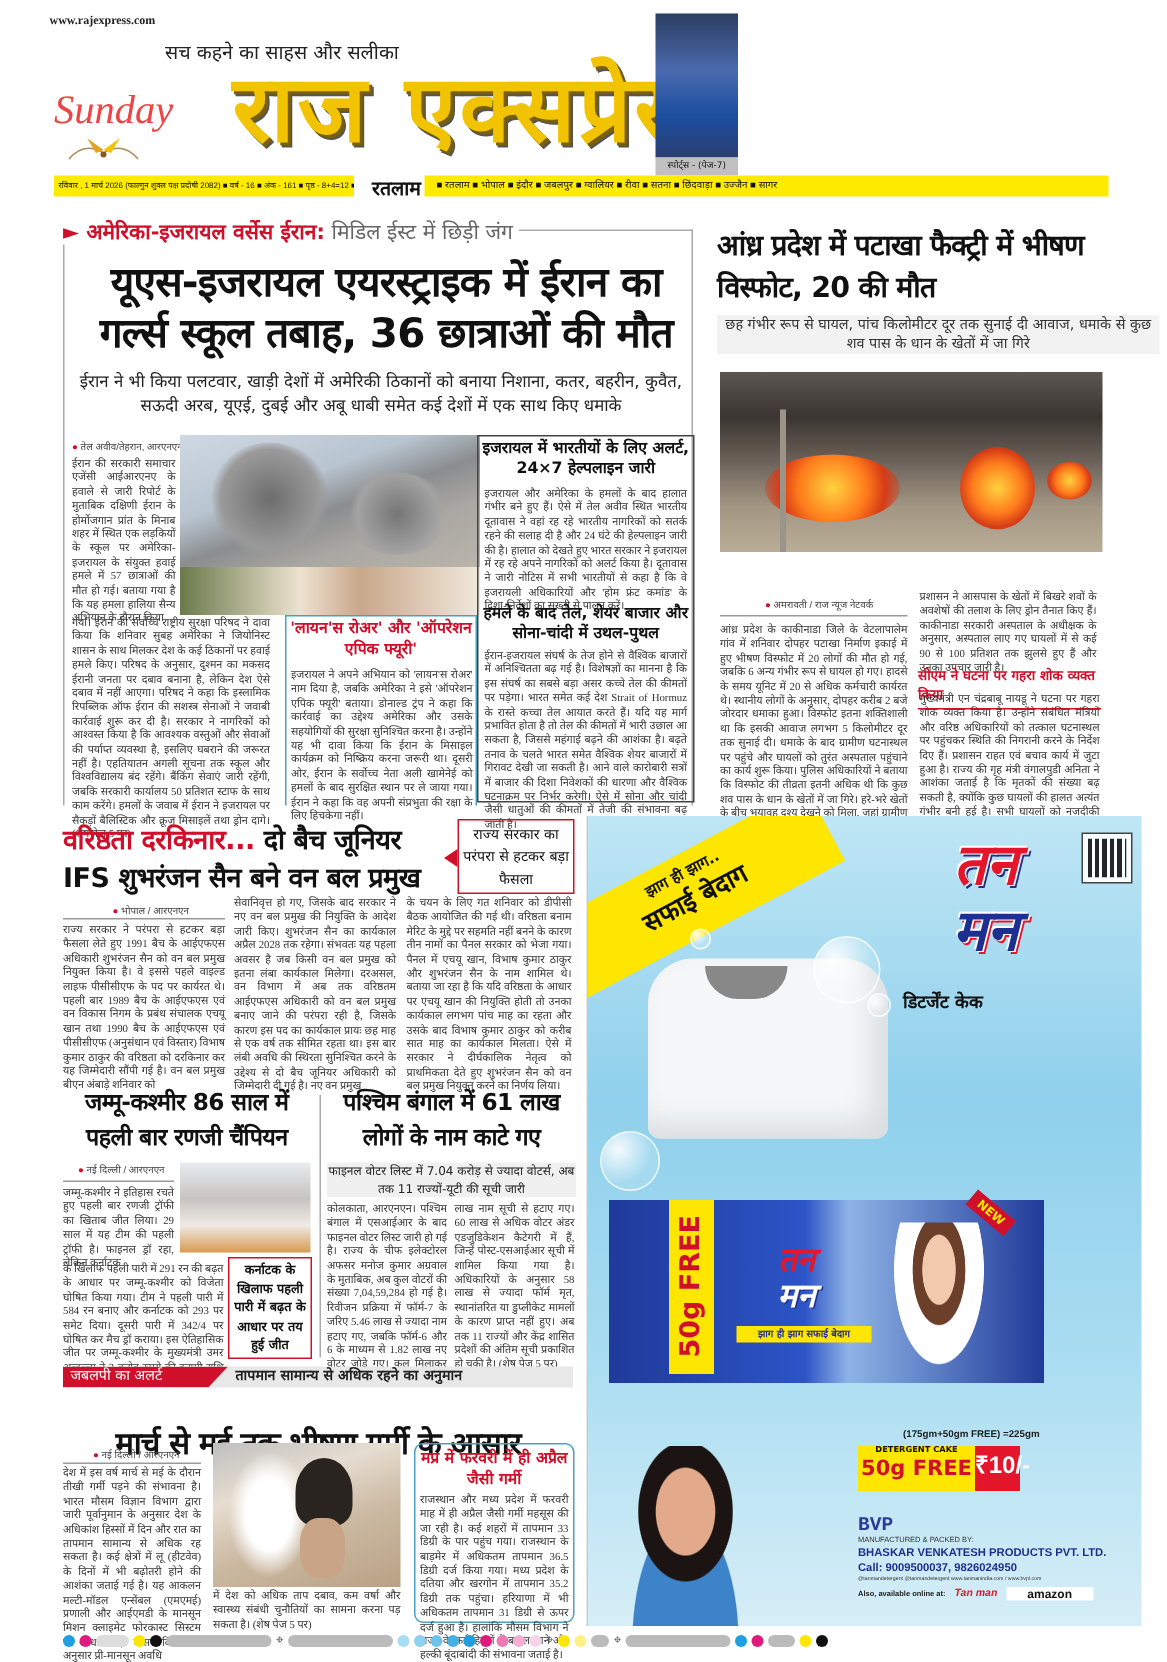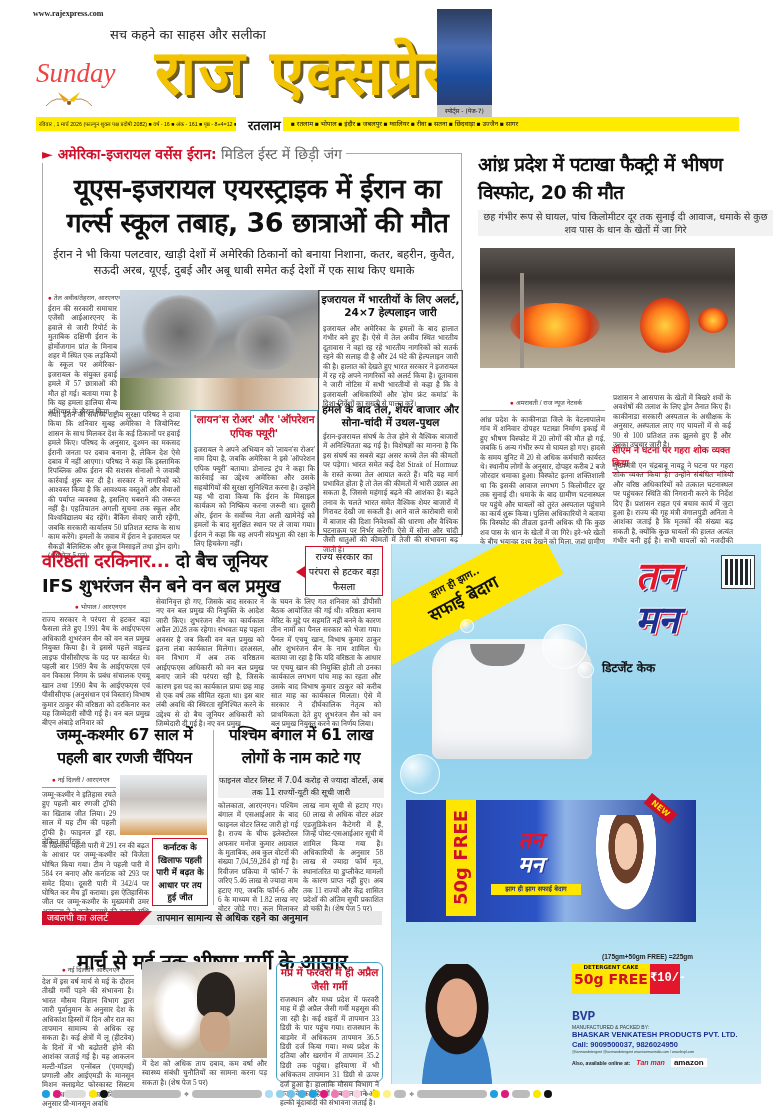--- a/index.html
+++ b/index.html
@@ -114,29 +114,29 @@
   #ad-pack-brand { position: absolute; left: 90px; top: 228px; font-family: "DejaVu Serif", serif; font-weight: bold; font-style: italic; font-size: 22px; line-height: 24px; text-align: center; width: 70px; }
   #ad-pack-tag { position: absolute; left: 85px; top: 284px; width: 90px; height: 11px; background: #ffe600; font-size: 6.5px; line-height: 11px; text-align: center; font-weight: bold; color: #1d2f8f; font-family: "DejaVu Sans", sans-serif; }
   #ad-pack-girl { position: absolute; left: 185px; top: 215px; width: 70px; height: 105px; background: radial-gradient(ellipse at 50% 30%, #f3c9ad 0 22%, #6b3f2a 23% 35%, #ffffff 36% 60%, rgba(255,255,255,0) 61%); }
   #ad-pack-new { position: absolute; left: 238px; top: 202px; background: #d0102a; color: #ffe600; font-size: 8px; font-weight: bold; padding: 2px 6px; transform: rotate(40deg); font-family: "DejaVu Sans", sans-serif; }
   #ad-weight { position: absolute; left: 210px; top: 409px; font-size: 6.5px; font-weight: bold; color: #222; font-family: "Liberation Sans", sans-serif; }
   #ad-woman { position: absolute; left: 10px; top: 420px; width: 110px; height: 125px; background: radial-gradient(ellipse at 50% 35%, #e2a98a 0 25%, #1b1413 26% 40%, rgba(0,0,0,0) 41%), radial-gradient(ellipse at 50% 105%, #3c83c9 0 45%, rgba(0,0,0,0) 46%); }
   #ad-offer { position: absolute; left: 180px; top: 420px; width: 110px; height: 30px; }
   #ad-offer-y { position: absolute; left: 0; top: 0; width: 78px; height: 30px; background: #ffe600; text-align: center; font-family: "DejaVu Sans", sans-serif; font-weight: bold; color: #d0102a; }
   #ad-offer-y .l1 { font-size: 5.5px; color: #111; }
   #ad-offer-y .l2 { font-size: 14px; line-height: 18px; }
-  #ad-offer-r { position: absolute; left: 78px; top: 0; width: 30px; height: 30px; background: #e3162b; color: #fff; font-size: 12px; font-weight: bold; text-align: center; line-height: 28px; font-family: Liberation Mono, monospace; }
+  #ad-offer-r { position: absolute; left: 78px; top: 0; width: 30px; height: 30px; background: #e3162b; color: #fff; font-size: 16px; font-weight: bold; text-align: center; line-height: 28px; font-family: Liberation Sans, sans-serif; }
   #ad-mfr { position: absolute; left: 180px; top: 465px; width: 175px; font-family: "Liberation Sans", sans-serif; color: #1d2f8f; }
   #ad-bvp { font-size: 13px; font-family: Liberation Mono, monospace; font-weight: bold; color: #2b3b99; }
   #ad-mfr-label { font-size: 5px; color: #333; }
   #ad-company { font-size: 7.5px; font-weight: bold; }
   #ad-call { font-size: 7.5px; font-weight: bold; margin-top: 1px; }
   #ad-social { font-size: 3.5px; color: #333; margin-top: 1px; }
   #ad-online { font-size: 5px; color: #222; margin-top: 4px; font-weight: bold; display: flex; align-items: center; gap: 6px; }
-  #ad-amazon { font-size: 8px; font-weight: bold; color: #111; background: #fff; padding: 0 3px; }
+  #ad-amazon { font-size: 8px; font-weight: bold; color: #111; background: #fff; padding: 0 14px; }
 
   
   #reg-marks { left: 42px; top: 1088px; width: 720px; height: 12px; display: flex; align-items: center; gap: 3px; }
   .reg { width: 8px; height: 8px; border-radius: 50%; display: inline-block; }
   .regbar { height: 8px; border-radius: 4px; background: #bbb; display: inline-block; }
   .cross { font-size: 9px; color: #555; }
 </style>
 </head>
 <body>
 
@@ -200,21 +200,21 @@
 
 <div class="abs" id="ifs-headline"><span class="red">वरिष्ठता दरकिनार...</span><span> दो बैच जूनियर IFS शुभरंजन सैन बने वन बल प्रमुख</span></div>
 <div class="abs" id="ifs-callout-arrow"></div>
 <div class="abs" id="ifs-callout">राज्य सरकार का परंपरा से हटकर बड़ा फैसला</div>
 <div class="abs byline" id="ifs-byline"><span class="dot">● </span><span>भोपाल / आरएनएन</span></div>
 <div class="abs rule" style="left:42px;top:612px;width:108px;"></div>
 <div class="abs body-text" id="ifs-col1">राज्य सरकार ने परंपरा से हटकर बड़ा फैसला लेते हुए 1991 बैच के आईएफएस अधिकारी शुभरंजन सैन को वन बल प्रमुख नियुक्त किया है। वे इससे पहले वाइल्ड लाइफ पीसीसीएफ के पद पर कार्यरत थे। पहली बार 1989 बैच के आईएफएस एवं वन विकास निगम के प्रबंध संचालक एचयू खान तथा 1990 बैच के आईएफएस एवं पीसीसीएफ (अनुसंधान एवं विस्तार) विभाष कुमार ठाकुर की वरिष्ठता को दरकिनार कर यह जिम्मेदारी सौंपी गई है। वन बल प्रमुख बीएन अंबाड़े शनिवार को</div>
 <div class="abs body-text" id="ifs-col2">सेवानिवृत्त हो गए, जिसके बाद सरकार ने नए वन बल प्रमुख की नियुक्ति के आदेश जारी किए। शुभरंजन सैन का कार्यकाल अप्रैल 2028 तक रहेगा। संभवतः यह पहला अवसर है जब किसी वन बल प्रमुख को इतना लंबा कार्यकाल मिलेगा। दरअसल, वन विभाग में अब तक वरिष्ठतम आईएफएस अधिकारी को वन बल प्रमुख बनाए जाने की परंपरा रही है, जिसके कारण इस पद का कार्यकाल प्रायः छह माह से एक वर्ष तक सीमित रहता था। इस बार लंबी अवधि की स्थिरता सुनिश्चित करने के उद्देश्य से दो बैच जूनियर अधिकारी को जिम्मेदारी दी गई है। नए वन प्रमुख</div>
 <div class="abs body-text" id="ifs-col3">के चयन के लिए गत शनिवार को डीपीसी बैठक आयोजित की गई थी। वरिष्ठता बनाम मेरिट के मुद्दे पर सहमति नहीं बनने के कारण तीन नामों का पैनल सरकार को भेजा गया। पैनल में एचयू खान, विभाष कुमार ठाकुर और शुभरंजन सैन के नाम शामिल थे। बताया जा रहा है कि यदि वरिष्ठता के आधार पर एचयू खान की नियुक्ति होती तो उनका कार्यकाल लगभग पांच माह का रहता और उसके बाद विभाष कुमार ठाकुर को करीब सात माह का कार्यकाल मिलता। ऐसे में सरकार ने दीर्घकालिक नेतृत्व को प्राथमिकता देते हुए शुभरंजन सैन को वन बल प्रमुख नियुक्त करने का निर्णय लिया।</div>
 
-<div class="abs" id="jk-headline">जम्मू-कश्मीर 67 साल में पहली बार रणजी चैंपियन</div>
+<div class="abs" id="jk-headline">जम्मू-कश्मीर 86 साल में पहली बार रणजी चैंपियन</div>
 <div class="abs byline" id="jk-byline"><span class="dot">● </span><span>नई दिल्ली / आरएनएन</span></div>
 <div class="abs rule" style="left:42px;top:787px;width:74px;"></div>
 <div class="abs" id="jk-photo"></div>
 <div class="abs body-text" id="jk-col1">जम्मू-कश्मीर ने इतिहास रचते हुए पहली बार रणजी ट्रॉफी का खिताब जीत लिया। 29 साल में यह टीम की पहली ट्रॉफी है। फाइनल ड्रॉ रहा, लेकिन कर्नाटक</div>
 <div class="abs body-text" id="jk-col1b">के खिलाफ पहली पारी में 291 रन की बढ़त के आधार पर जम्मू-कश्मीर को विजेता घोषित किया गया। टीम ने पहली पारी में 584 रन बनाए और कर्नाटक को 293 पर समेट दिया। दूसरी पारी में 342/4 पर घोषित कर मैच ड्रॉ कराया। इस ऐतिहासिक जीत पर जम्मू-कश्मीर के मुख्यमंत्री उमर अब्दुल्ला ने 2 करोड़ रुपये की इनामी राशि देने का ऐलान किया।</div>
 <div class="abs" id="jk-callout">कर्नाटक के खिलाफ पहली पारी में बढ़त के आधार पर तय हुई जीत</div>
 
 <div class="abs" id="wb-divider"></div>
 <div class="abs" id="wb-headline">पश्चिम बंगाल में 61 लाख लोगों के नाम काटे गए</div>
 <div class="abs" id="wb-deck">फाइनल वोटर लिस्ट में 7.04 करोड़ से ज्यादा वोटर्स, अब तक 11 राज्यों-यूटी की सूची जारी</div>

